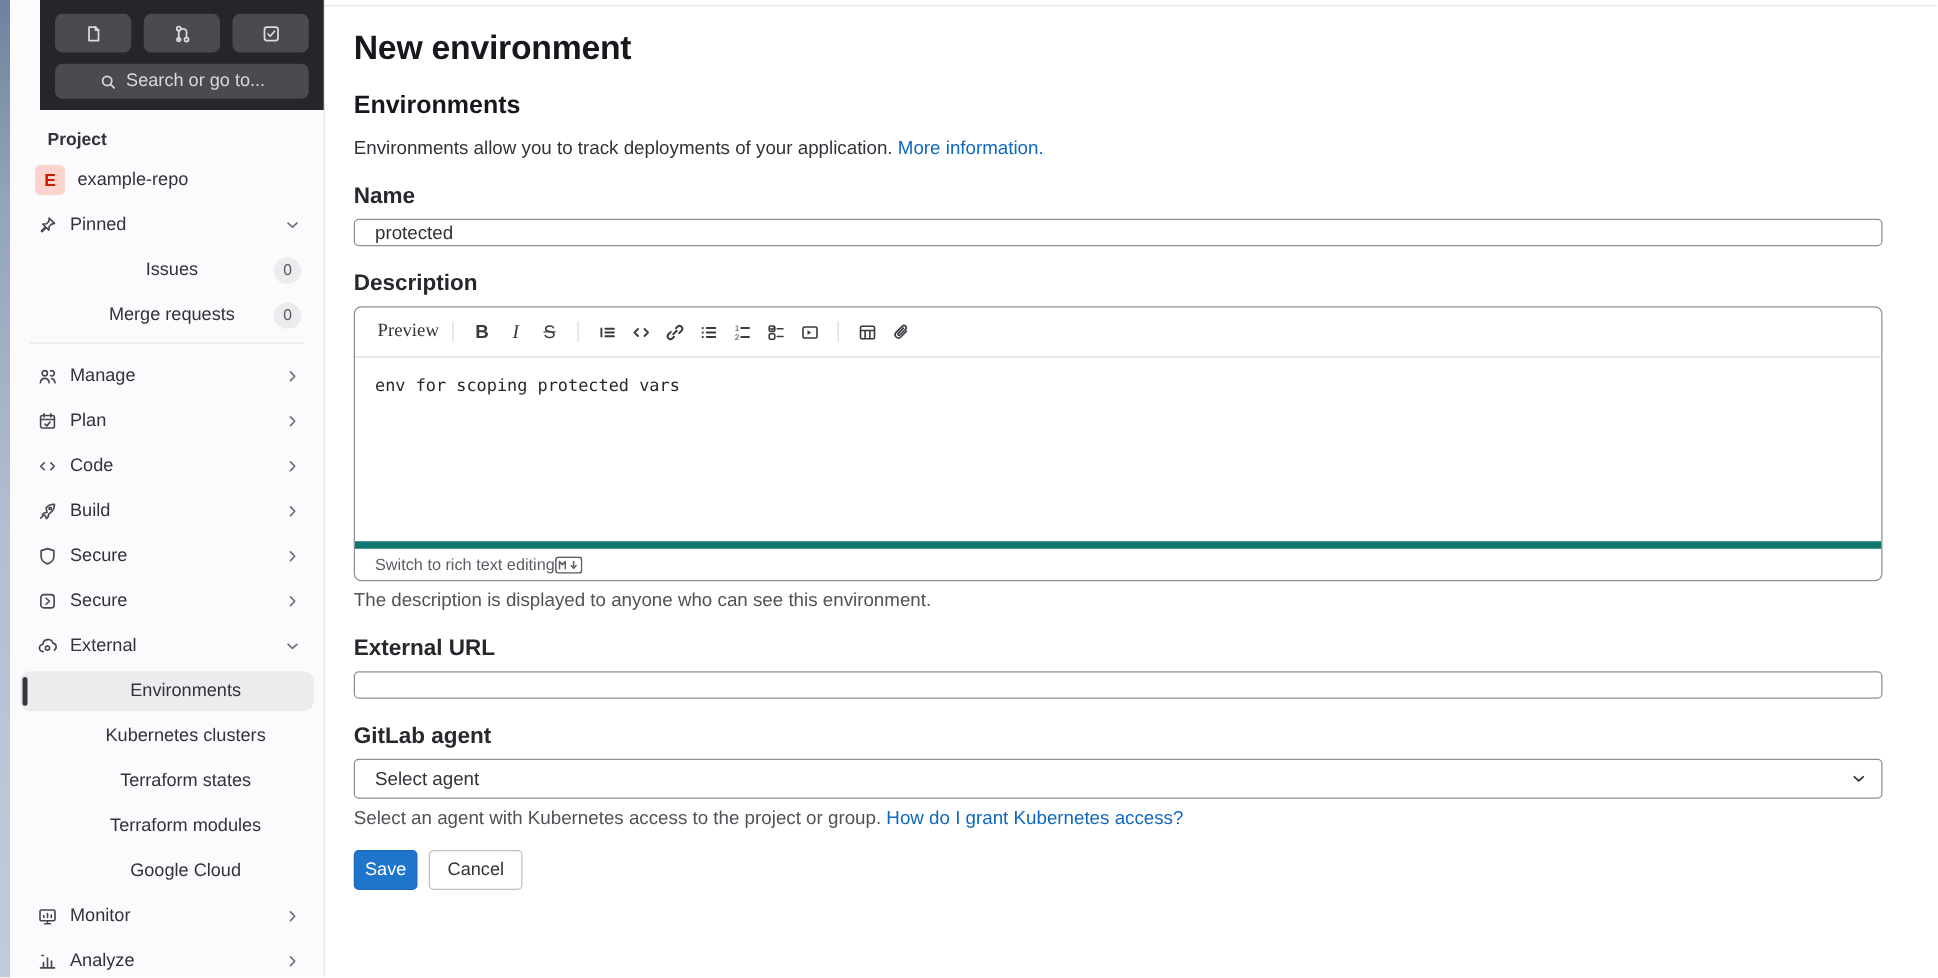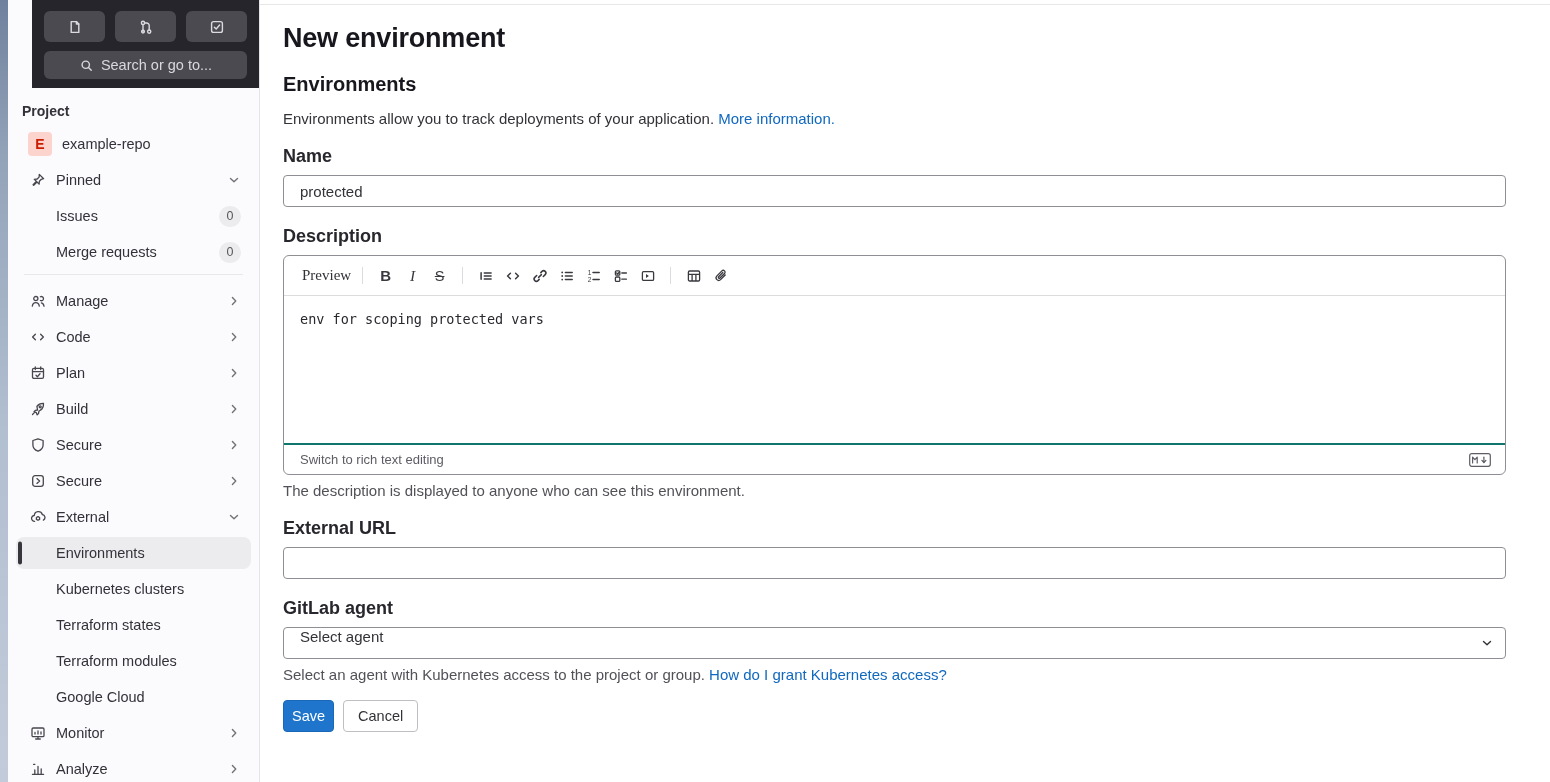--- a/index.html
+++ b/index.html
@@ -10,59 +10,59 @@
   
   .edge-strip { width:8px; height:100%; background:linear-gradient(180deg,#6f819d 0%,#93a3b8 20%,#b2bfd1 55%,#c2cbd9 100%); flex:0 0 8px; }
 
   
   .sidebar { width:252px; flex:0 0 252px; background:#fbfafd; border-right:1px solid #e4e3e8; display:flex; flex-direction:column; }
   .sb-header { background:#26252b; padding:11px 12px 9px;margin-left:24px; }
   .sb-topbtns { display:flex; gap:10px; }
   .sb-topbtn { flex:1; height:31px; background:#4b4a51; border:none; border-radius:6px; display:flex; align-items:center; justify-content:center; color:#dcdbe0; cursor:pointer; }
   .sb-search { margin-top:9px; height:28px; background:#4b4a51; border-radius:6px; display:flex; align-items:center; justify-content:center; gap:7px; color:#d9d8dd; font-size:14.5px; cursor:pointer; }
   .sb-body { flex:1; overflow:hidden; padding-top:2px; }
-  .sb-section-label { padding:13px 14px 9px; font-size:14px; font-weight:700; color:#333238; }
+  .sb-section-label { padding:13px 30px 9px; font-size:14px; font-weight:700; color:#333238; }
   .sb-row { position:relative; height:32px; margin:0 8px 4px; padding:0 10px 0 8px; border-radius:8px; display:flex; align-items:center; font-size:14.5px; color:#333238; cursor:pointer; }
   .sb-row .sb-ic { width:16px; height:16px; margin:0 10px 0 6px; color:#48474d; flex:0 0 16px; display:flex; }
   .sb-row .sb-label { flex:1; white-space:nowrap; overflow:hidden; }
   .sb-row .sb-chev { width:14px; height:14px; color:#737278; display:flex; }
-  .sb-child { padding-left:40px; }
+  .sb-child { padding-left:40px;text-align:center; }
   .sb-child.active { background:#ececef; }
   .sb-child.active::before { content:""; position:absolute; left:2px; top:50%; transform:translateY(-50%); width:4px; height:23px; border-radius:3px; background:#37363d; }
   .sb-avatar { width:24px; height:24px; border-radius:4px; background:#fdd4cd; color:#c91c00; font-weight:700; font-size:14px; display:flex; align-items:center; justify-content:center; margin:0 10px 0 4px; flex:0 0 24px; }
   .sb-badge { margin-left:auto; min-width:22px; height:21px; padding:0 6px; border-radius:11px; background:#ececef; color:#57565c; font-size:12.5px; display:flex; align-items:center; justify-content:center; }
   .sb-divider { border:none; border-top:1px solid #e8e8ea; margin:6px 16px 10px; }
 
   
   .main { flex:1; position:relative; background:#fff; padding:10px 44px 0 23px; }
   .main::before { content:""; position:absolute; top:4px; left:0; right:0; height:1px; background:#e7e7ea; }
   .page-title { font-size:27px; font-weight:700; color:#18171d; margin-top:13px; letter-spacing:-.2px; }
   .section-title { font-size:20px; font-weight:700; color:#18171d; margin-top:19px; }
   .intro { font-size:15px; margin-top:14px; color:#333238; }
   a.link { color:#1068bf; text-decoration:none; cursor:pointer; }
   .field-label { font-size:18px; font-weight:700; color:#28272d; margin:19px 0 8px; }
-  .text-input { width:100%; height:32px; border:1px solid #8f8e94; border-radius:4px; padding:0 16px; font-size:15px; color:#333238; font-family:"Liberation Sans","DejaVu Sans",sans-serif; background:#fff; }
+  .text-input { width:100%; height:22px; border:1px solid #8f8e94; border-radius:4px; padding:0 16px; font-size:15px; color:#333238; font-family:"Liberation Sans","DejaVu Sans",sans-serif; background:#fff; }
 
   
   .md-editor { border:1px solid #8f8e94; border-radius:6px; background:#fff; }
   .md-toolbar { height:40px; display:flex; align-items:center; padding:0 12px 0 16px; border-bottom:1px solid #dcdcde; }
   .md-preview-tab { background:none; border:none; font-size:15px; color:#333238; cursor:pointer; padding:0 2px; font-family:Liberation Serif, serif; }
   .md-sep { width:1px; height:17px; background:#dcdcde; margin:0 9px; }
   .mdbtn { width:27px; height:26px; background:none; border:none; border-radius:4px; display:flex; align-items:center; justify-content:center; color:#3a393f; cursor:pointer; }
   .glyph-b { font-weight:800; font-size:15px; }
   .glyph-i { font-style:italic; font-family:"Liberation Serif",serif; font-size:15.5px; }
   .glyph-s { text-decoration:line-through; font-size:14.5px; }
   .md-textarea { display:block; width:100%; height:147px; border:none; resize:none; padding:13px 16px; font-family:"DejaVu Sans Mono","Liberation Mono",monospace; font-size:13.5px; color:#28272d; line-height:1.5; background:transparent; }
-  .md-footer { height:31px; border-top:2px solid #0f766e; display:flex; align-items:center; justify-content:space-between; padding:0 14px 0 16px; }
+  .md-footer { height:31px; border-top:6px solid #0f766e; display:flex; align-items:center; justify-content:flex-start; padding:0 14px 0 16px; }
   .md-switch { background:none; border:none; font-size:13px; color:#5e5c64; cursor:pointer; font-family:inherit; }
   .md-mark { color:#5e5c64; display:flex; }
   .help-text { font-size:15px; color:#535158; margin-top:7px; }
 
   
-  .select { position:relative; width:100%; height:32px; border:1px solid #8f8e94; border-radius:4px; display:flex; padding:0 50px 0 16px; font-size:15px; color:#333238; cursor:pointer; background:#fff; }
+  .select { position:relative; width:100%; height:32px; border:1px solid #8f8e94; border-radius:4px; display:flex; align-items:center; padding:0 50px 0 16px; font-size:15px; color:#333238; cursor:pointer; background:#fff; }
   .select .sel-chev { position:absolute; right:11px; top:50%; transform:translateY(-50%); color:#333238; display:flex; }
 
   
   .actions { display:flex; gap:9px; margin-top:17px; }
   .btn { height:32px; border-radius:4px; font-size:14.5px; cursor:pointer; font-family:inherit; }
   .btn-save { background:#1f75cb; border:1px solid #1a69b8; color:#fff; padding:0 8px; }
   .btn-cancel { background:#fff; border:1px solid #bfbfc3; color:#333238; padding:0 14px; }
 
   svg { display:block; }
 </style>
@@ -160,40 +160,40 @@
         <span class="sb-chev">
           <svg width="14" height="14" viewBox="0 0 16 16" fill="none" stroke="currentColor" stroke-width="1.6" stroke-linecap="round" stroke-linejoin="round">
               <path d="M6.2 4l3.8 4-3.8 4"></path>
             </svg>
         </span>
       </div>
 
       <div class="sb-row">
         <span class="sb-ic">
           <svg width="16" height="16" viewBox="0 0 16 16" fill="none" stroke="currentColor" stroke-width="1.3" stroke-linecap="round" stroke-linejoin="round">
-              <path d="M5.4 5.2L2.6 8l2.8 2.8M10.6 5.2L13.4 8l-2.8 2.8"></path>
-            </svg>
-        </span>
-        <span class="sb-label">Code</span>
-        <span class="sb-chev">
-          <svg width="14" height="14" viewBox="0 0 16 16" fill="none" stroke="currentColor" stroke-width="1.6" stroke-linecap="round" stroke-linejoin="round">
-              <path d="M6.2 4l3.8 4-3.8 4"></path>
-            </svg>
-        </span>
-      </div>
-
-      <div class="sb-row">
-        <span class="sb-ic">
-          <svg width="16" height="16" viewBox="0 0 16 16" fill="none" stroke="currentColor" stroke-width="1.3" stroke-linecap="round" stroke-linejoin="round">
               <rect x="2.5" y="3.4" width="11" height="10" rx="1.4"></rect>
               <path d="M5.3 2v2.6M10.7 2v2.6M2.5 6.6h11"></path>
               <path d="M6 10.3l1.4 1.4 2.6-3"></path>
             </svg>
         </span>
         <span class="sb-label">Plan</span>
+        <span class="sb-chev">
+          <svg width="14" height="14" viewBox="0 0 16 16" fill="none" stroke="currentColor" stroke-width="1.6" stroke-linecap="round" stroke-linejoin="round">
+              <path d="M6.2 4l3.8 4-3.8 4"></path>
+            </svg>
+        </span>
+      </div>
+
+      <div class="sb-row">
+        <span class="sb-ic">
+          <svg width="16" height="16" viewBox="0 0 16 16" fill="none" stroke="currentColor" stroke-width="1.3" stroke-linecap="round" stroke-linejoin="round">
+              <path d="M5.4 5.2L2.6 8l2.8 2.8M10.6 5.2L13.4 8l-2.8 2.8"></path>
+            </svg>
+        </span>
+        <span class="sb-label">Code</span>
         <span class="sb-chev">
           <svg width="14" height="14" viewBox="0 0 16 16" fill="none" stroke="currentColor" stroke-width="1.6" stroke-linecap="round" stroke-linejoin="round">
               <path d="M6.2 4l3.8 4-3.8 4"></path>
             </svg>
         </span>
       </div>
 
       <div class="sb-row">
         <span class="sb-ic">
           <svg width="16" height="16" viewBox="0 0 16 16" fill="none" stroke="currentColor" stroke-width="1.3" stroke-linecap="round" stroke-linejoin="round">

